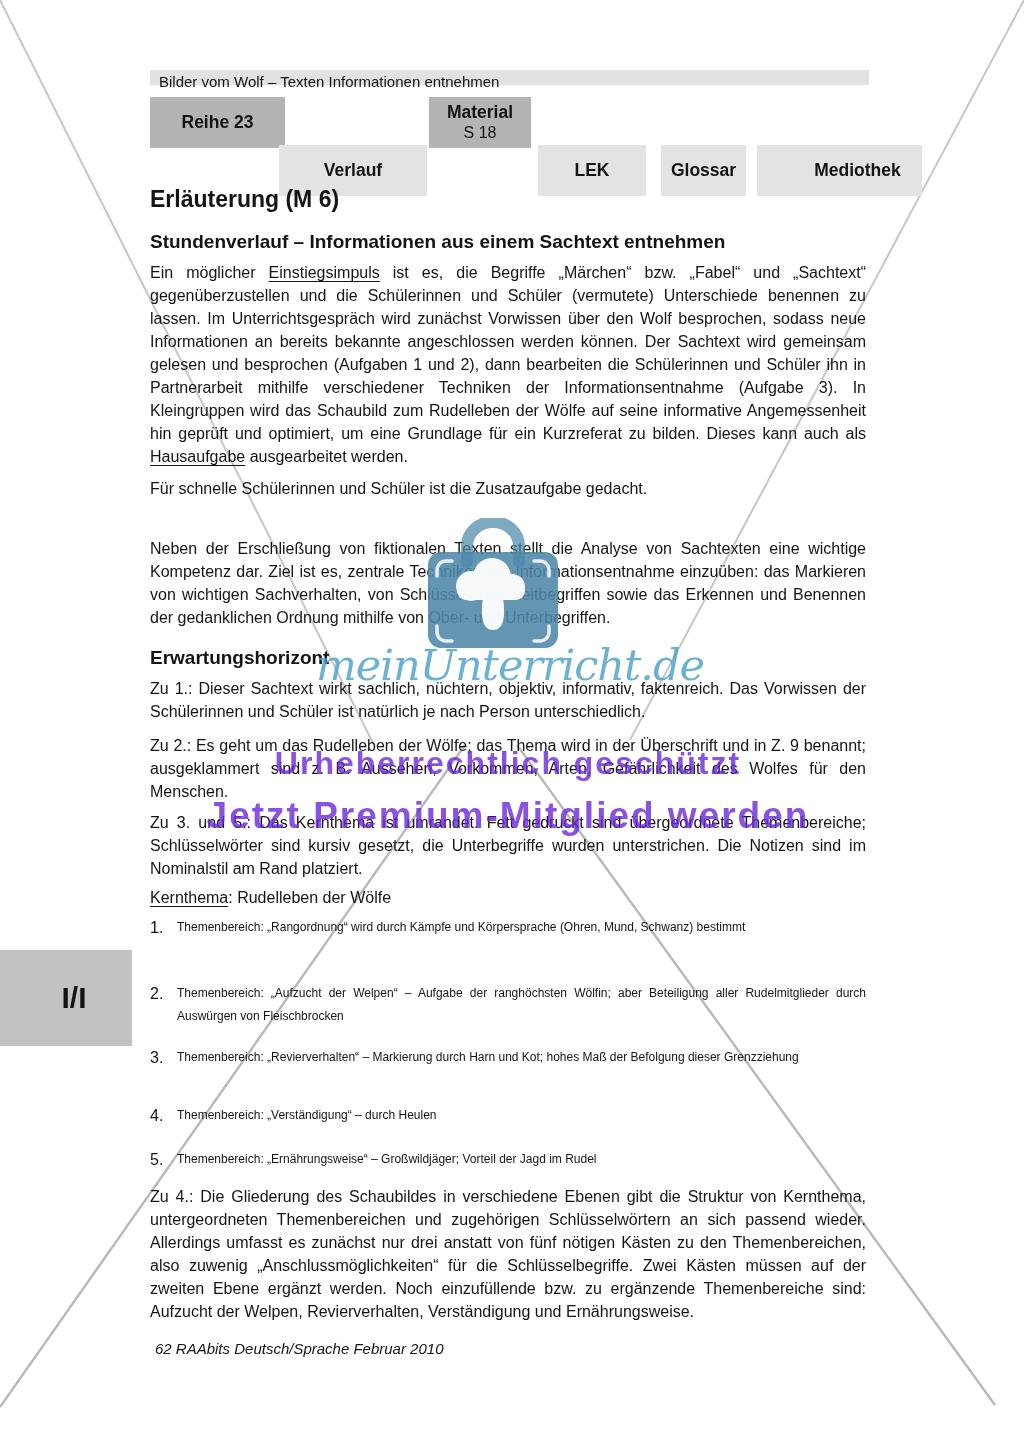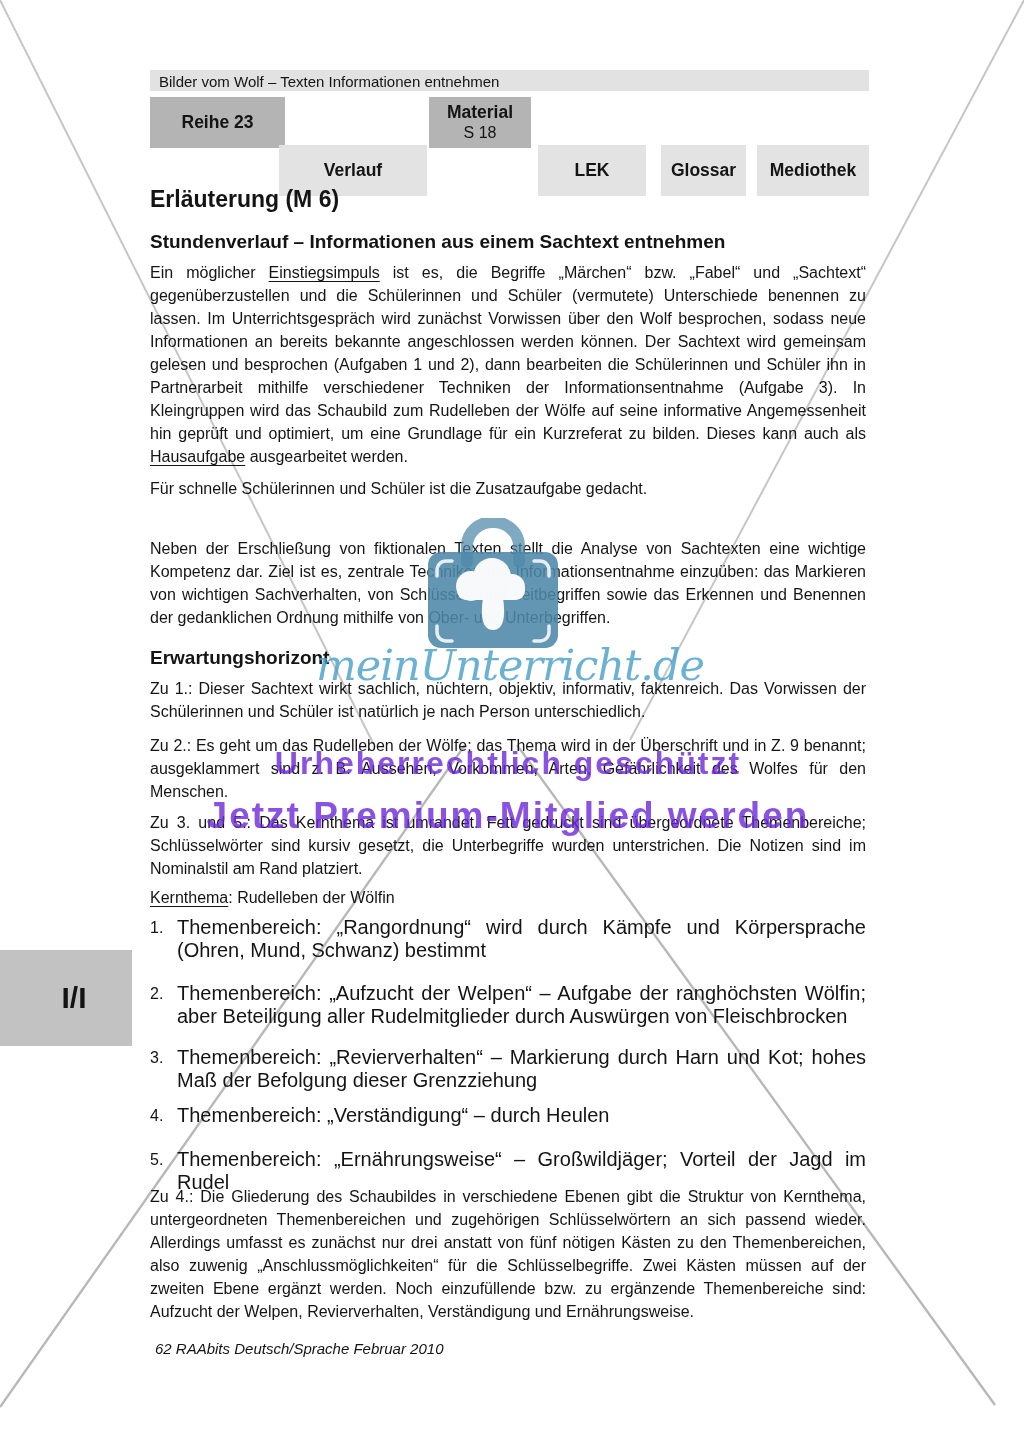--- a/index.html
+++ b/index.html
@@ -1,43 +1,43 @@
 <!DOCTYPE html>
 <html lang="de"><head>
 <meta charset="utf-8">
 <style>
   html,body{margin:0;padding:0;background:#fff;}
   #page{position:relative;width:1024px;height:1437px;background:#ffffff;overflow:hidden;
         font-family:"Liberation Sans",sans-serif;color:#141414;}
   
   #diag{position:absolute;left:0;top:0;z-index:0;}
   
-  .title-bar{position:absolute;left:150px;top:70px;width:719px;height:21px;background:#e2e2e2;
+  .title-bar{position:absolute;left:150px;top:70px;width:719px;height:15px;background:#e2e2e2;
              font-size:15px;line-height:23px;padding-left:9px;box-sizing:border-box;z-index:1;}
   .tab{position:absolute;top:97px;height:51px;display:flex;flex-direction:column;align-items:center;
        justify-content:center;font-weight:bold;font-size:17.5px;z-index:1;line-height:1.2;}
   .tab .sub{font-weight:normal;font-size:16px;}
   .tab.dark{background:#b4b4b4;}
   .tab.light{background:#e3e3e3;margin-top:48px;}
   #tab-reihe{left:150px;width:135px;}
   #tab-verlauf{left:279px;width:148px;}
   #tab-material{left:429px;width:102px;}
   #tab-lek{left:538px;width:108px;}
   #tab-glossar{left:661px;width:85px;}
-  #tab-mediothek{left:757px;width:112px;}
+  #tab-mediothek{left:757px;width:129px;padding-left:36px;}
   
   .blk{position:absolute;left:150px;width:716px;z-index:1;}
   .h1{font-size:23px;font-weight:bold;}
   .h2{font-size:19px;font-weight:bold;}
   .para{font-size:16px;line-height:23px;text-align:justify;}
   .para.left{text-align:left;}
   .u{text-decoration:underline;text-underline-offset:3px;}
   .li{display:flex;}
   .li .num{flex:none;width:27px;font-size:16px;line-height:23px;}
-  .li .txt{flex:1;font-size:20px;line-height:23px;text-align:justify;}
+  .li .txt{flex:1;font-size:12px;line-height:23px;text-align:justify;}
   .footer{position:absolute;left:155px;top:1340px;font-size:15px;font-style:italic;z-index:1;}
   
   .side-badge{position:absolute;left:0;top:950px;width:116px;height:96px;background:#c2c2c2;
               display:flex;align-items:center;justify-content:center;font-weight:bold;font-size:30px;z-index:2;padding-left:16px;}
   
   .wm-script{position:absolute;left:150px;top:640px;width:720px;text-align:center;z-index:3;
              font-family:"DejaVu Serif",serif;font-style:italic;font-size:43px;color:#4aa0c9;
              opacity:.82;letter-spacing:-1px;pointer-events:none;}
   .wm-gray{position:absolute;left:150px;width:716px;text-align:center;z-index:3;font-weight:bold;
            color:#6d28d9;opacity:.8;pointer-events:none;white-space:nowrap;}
@@ -82,21 +82,21 @@
 
   <div class="blk h1" style="top:186px">Erläuterung (M 6)</div>
   <div class="blk h2" style="top:231px">Stundenverlauf – Informationen aus einem Sachtext entnehmen</div>
   <div class="blk para" style="top:261px"><span>Ein möglicher </span><span class="u">Einstiegsimpuls</span><span> ist es, die Begriffe „Märchen“ bzw. „Fabel“ und „Sachtext“ gegenüberzustellen und die Schülerinnen und Schüler (vermutete) Unterschiede benennen zu lassen. Im Unterrichtsgespräch wird zunächst Vorwissen über den Wolf besprochen, sodass neue Informationen an bereits bekannte angeschlossen werden können. Der Sachtext wird gemeinsam gelesen und besprochen (Aufgaben 1 und 2), dann bearbeiten die Schülerinnen und Schüler ihn in Partnerarbeit mithilfe verschiedener Techniken der Informationsentnahme (Aufgabe 3). In Kleingruppen wird das Schaubild zum Rudelleben der Wölfe auf seine informative Angemessenheit hin geprüft und optimiert, um eine Grundlage für ein Kurzreferat zu bilden. Dieses kann auch als </span><span class="u">Hausaufgabe</span><span> ausgearbeitet werden.</span></div>
   <div class="blk para left" style="top:477px"><span>Für schnelle Schülerinnen und Schüler ist die Zusatzaufgabe gedacht.</span></div>
   <div class="blk para" style="top:537px"><span>Neben der Erschließung von fiktionalen Texten stellt die Analyse von Sachtexten eine wichtige Kompetenz dar. Ziel ist es, zentrale Techniken der Informationsentnahme einzuüben: das Markieren von wichtigen Sachverhalten, von Schlüssel- und Leitbegriffen sowie das Erkennen und Benennen der gedanklichen Ordnung mithilfe von Ober- und Unterbegriffen.</span></div>
   <div class="blk h2" style="top:647px">Erwartungshorizont</div>
   <div class="blk para" style="top:677px"><span>Zu 1.: Dieser Sachtext wirkt sachlich, nüchtern, objektiv, informativ, faktenreich. Das Vorwissen der Schülerinnen und Schüler ist natürlich je nach Person unterschiedlich.</span></div>
   <div class="blk para" style="top:734px"><span>Zu 2.: Es geht um das Rudelleben der Wölfe; das Thema wird in der Überschrift und in Z. 9 benannt; ausgeklammert sind z. B. Aussehen, Vorkommen, Arten, Gefährlichkeit des Wolfes für den Menschen.</span></div>
   <div class="blk para" style="top:811px"><span>Zu 3. und 5.: Das Kernthema ist umrandet. Fett gedruckt sind übergeordnete Themenbereiche; Schlüsselwörter sind kursiv gesetzt, die Unterbegriffe wurden unterstrichen. Die Notizen sind im Nominalstil am Rand platziert.</span></div>
-  <div class="blk para left" style="top:886px"><span class="u">Kernthema</span><span>: Rudelleben der Wölfin</span></div>
+  <div class="blk para left" style="top:886px"><span class="u">Kernthema</span><span>: Rudelleben der Wölfe</span></div>
 
   <div class="blk li" style="top:916px">
     <span class="num">1.</span>
     <span class="txt">Themenbereich: „Rangordnung“ wird durch Kämpfe und Körpersprache (Ohren, Mund, Schwanz) bestimmt</span>
   </div>
   <div class="blk li" style="top:982px">
     <span class="num">2.</span>
     <span class="txt">Themenbereich: „Aufzucht der Welpen“ – Aufgabe der ranghöchsten Wölfin; aber Beteiligung aller Rudelmitglieder durch Auswürgen von Fleischbrocken</span>
   </div>
   <div class="blk li" style="top:1046px">

